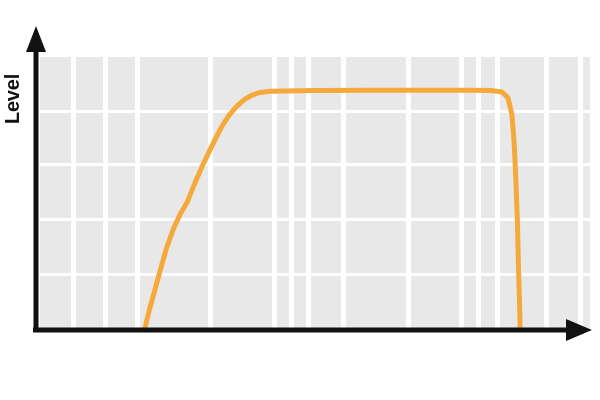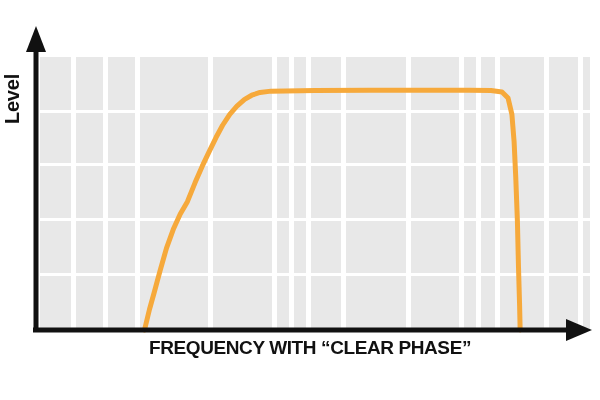--- a/index.html
+++ b/index.html
@@ -175,15 +175,14 @@
 
       <line x1="33" y1="330" x2="575" y2="330" stroke="#111111" stroke-width="5"></line>
 
       <polygon points="592,330 566,319 566,341" fill="#111111"></polygon>
     </g>
 
   </svg>
 
   <div id="y-axis-label">Level</div>
 
-  <div id="x-axis-label">FREQUENCY WITH “CLEAR PHASE”</div>
 
 </div>
 
 </body></html>

